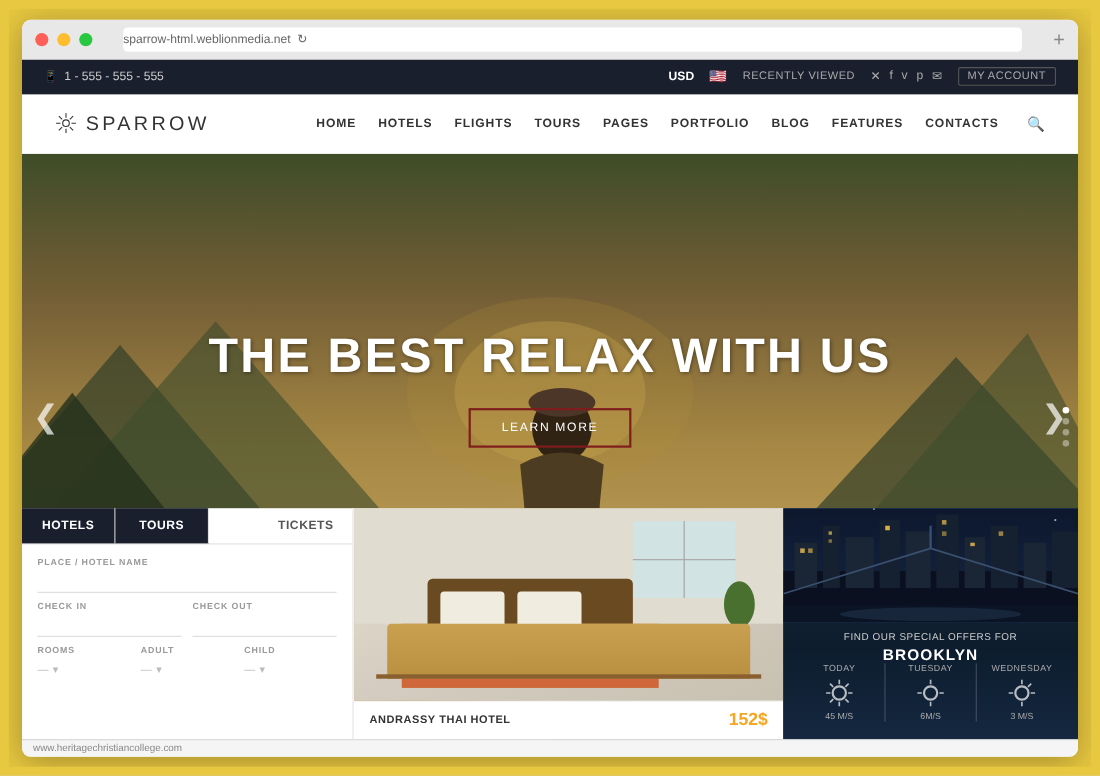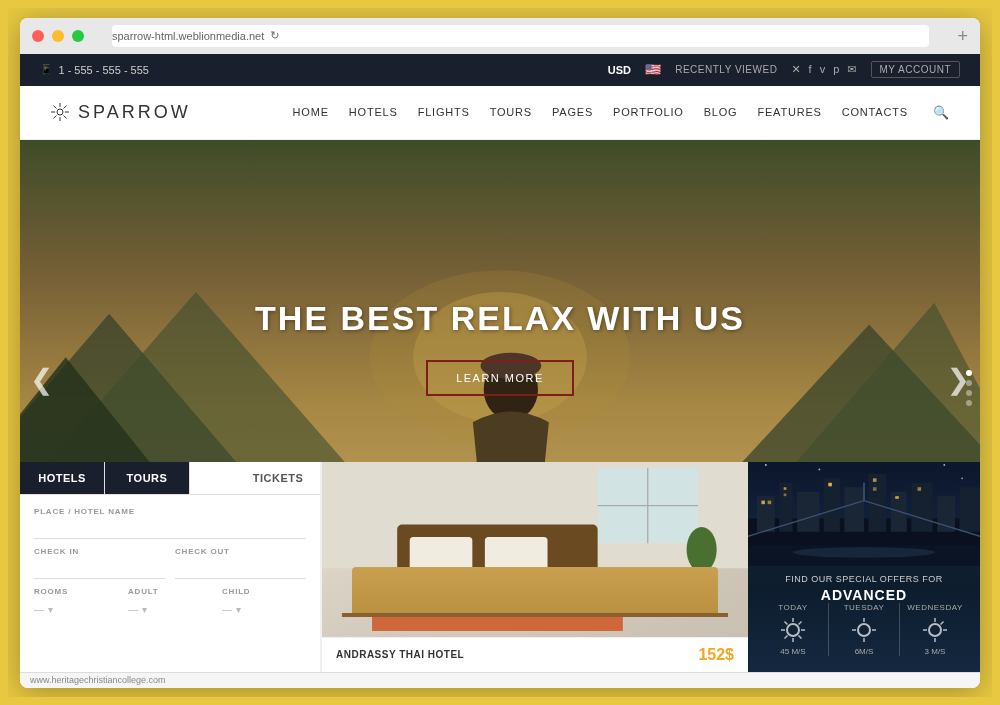--- a/index.html
+++ b/index.html
@@ -122,21 +122,21 @@
       letter-spacing: 3px;
       color: #333;
     }
     .nav-links {
       display: flex;
       align-items: center;
       gap: 20px;
     }
     .nav-link {
       font-size: 11px;
-      font-weight: 400;
+      font-weight: 700;
       letter-spacing: 0.8px;
       color: #333;
       text-transform: uppercase;
       cursor: pointer;
       text-decoration: none;
     }
     .nav-search { font-size: 13px; color: #555; cursor: pointer; margin-left: 6px; }
 
     
     .hero {
@@ -171,21 +171,21 @@
     .hero-content {
       position: absolute;
       top: 30%;
       left: 50%;
       transform: translateX(-50%);
       text-align: center;
       color: #fff;
       width: 100%;
     }
     .hero-title {
-      font-size: 34px;
+      font-size: 44px;
       font-weight: 800;
       letter-spacing: 2px;
       text-transform: uppercase;
       text-shadow: 1px 1px 4px rgba(0,0,0,0.4);
       white-space: nowrap;
     }
     .hero-subtitle {
       font-size: 13px;
       font-style: italic;
       margin-top: 10px;
@@ -383,21 +383,21 @@
       text-transform: uppercase;
     }
     .hotel-price {
       font-size: 16px;
       font-weight: 700;
       color: #f5a623;
     }
 
     
     .weather-card {
-      width: 232px;
+      width: 268px;
       flex-shrink: 0;
       background: linear-gradient(
         to bottom,
         #1a3a5c 0%,
         #2a4a6c 30%,
         #1a3a5c 60%,
         #2a5080 100%
       );
       display: flex;
       flex-direction: column;
@@ -788,21 +788,21 @@
               <line x1="0" y1="100" x2="130" y2="60" stroke="#3a5070" stroke-width="1.5"></line>
               <line x1="260" y1="100" x2="130" y2="60" stroke="#3a5070" stroke-width="1.5"></line>
               <line x1="130" y1="60" x2="130" y2="40" stroke="#3a5070" stroke-width="2"></line>
 
               <rect x="0" y="110" width="260" height="40" fill="#0a1828" opacity="0.6"></rect>
               <ellipse cx="130" cy="118" rx="80" ry="6" fill="#2a4060" opacity="0.4"></ellipse>
             </svg>
           </div>
           <div class="weather-bottom">
             <p class="weather-city-label">FIND OUR SPECIAL OFFERS FOR</p>
-            <p class="weather-city-name">ADVANCED</p>
+            <p class="weather-city-name">BROOKLYN</p>
             <div class="weather-days">
               <div class="weather-day">
                 <div class="weather-day-name">TODAY</div>
                 <div class="sun-icon">
                   <svg viewBox="0 0 28 28" width="28" height="28">
                     <circle cx="14" cy="14" r="6" fill="none" stroke="rgba(255,255,255,0.7)" stroke-width="2"></circle>
                     <line x1="14" y1="2" x2="14" y2="6" stroke="rgba(255,255,255,0.7)" stroke-width="1.5"></line>
                     <line x1="14" y1="22" x2="14" y2="26" stroke="rgba(255,255,255,0.7)" stroke-width="1.5"></line>
                     <line x1="2" y1="14" x2="6" y2="14" stroke="rgba(255,255,255,0.7)" stroke-width="1.5"></line>
                     <line x1="22" y1="14" x2="26" y2="14" stroke="rgba(255,255,255,0.7)" stroke-width="1.5"></line>

